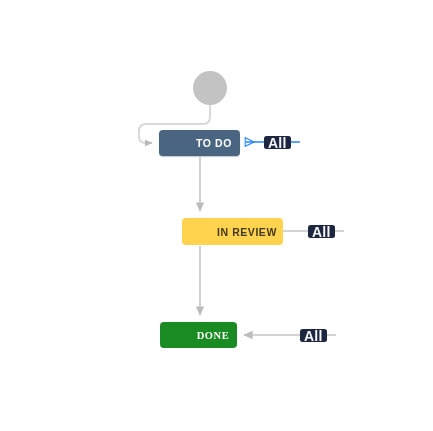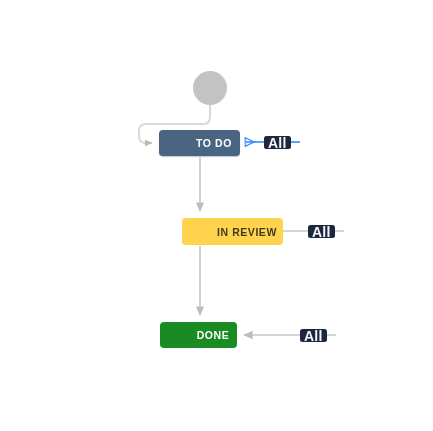--- a/index.html
+++ b/index.html
@@ -55,20 +55,21 @@
     width: 101px; height: 27px;
     background: #ffd34e;
     color: #42391a;
     margin-left: 32px;
   }
   .node-done {
     left: 160px;  top: 322px;
     width: 77px;  height: 26px;
     background: #1a8a22;
     color: #ffffff;
+    font-family: Liberation Serif, serif;
   }
 
   
   .start-node {
     position: absolute;
     left: 193px;
     top: 71px;
     width: 34px;
     height: 34px;
     border-radius: 50%;

